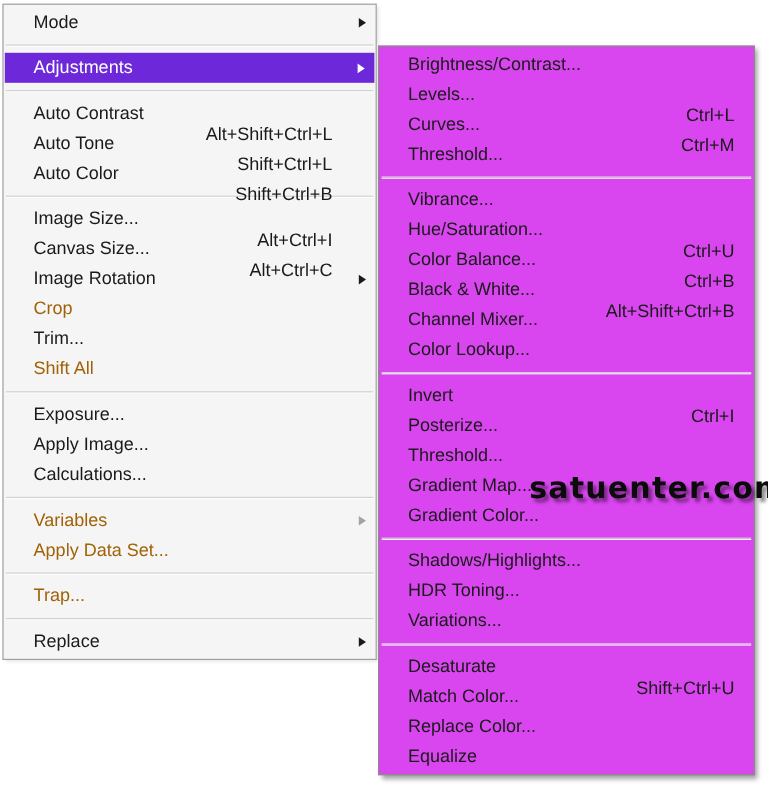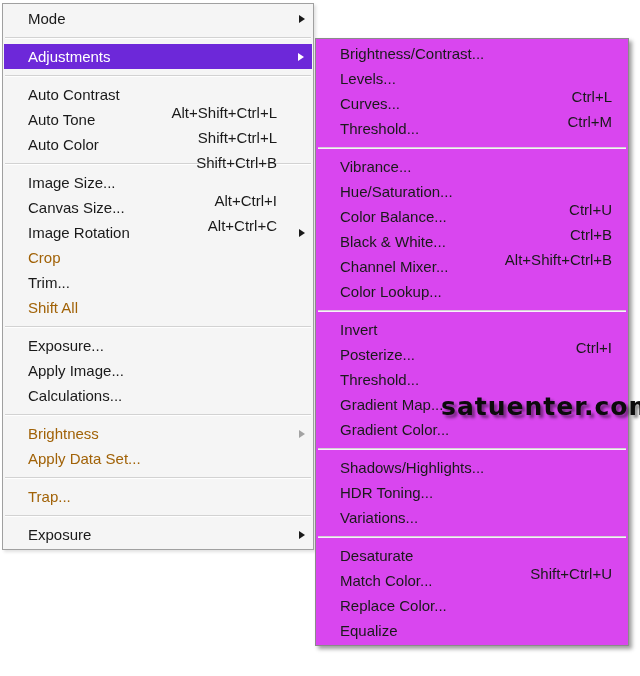--- a/index.html
+++ b/index.html
@@ -135,33 +135,33 @@
       <span class="label">Exposure...</span>
     </div>
     <div class="menu-item">
       <span class="label">Apply Image...</span>
     </div>
     <div class="menu-item">
       <span class="label">Calculations...</span>
     </div>
     <div class="separator" style="background: rgb(210, 210, 210);"></div>
     <div class="menu-item disabled">
-      <span class="label">Brightness</span>
+      <span class="label">Variables</span>
       <span class="arrow"></span>
     </div>
     <div class="menu-item disabled">
       <span class="label">Apply Data Set...</span>
     </div>
     <div class="separator" style="background: rgb(210, 210, 210);"></div>
     <div class="menu-item disabled">
       <span class="label">Trap...</span>
     </div>
     <div class="separator" style="background: rgb(210, 210, 210);"></div>
     <div class="menu-item">
-      <span class="label">Exposure</span>
+      <span class="label">Replace</span>
       <span class="arrow"></span>
     </div>
   </div>
 
 <div id="adjustments-submenu" class="menu" style="background: #d946ef;">
     <div class="menu-item">
       <span class="label">Brightness/Contrast...</span>
     </div>
     <div class="menu-item">
       <span class="label">Levels...</span>

